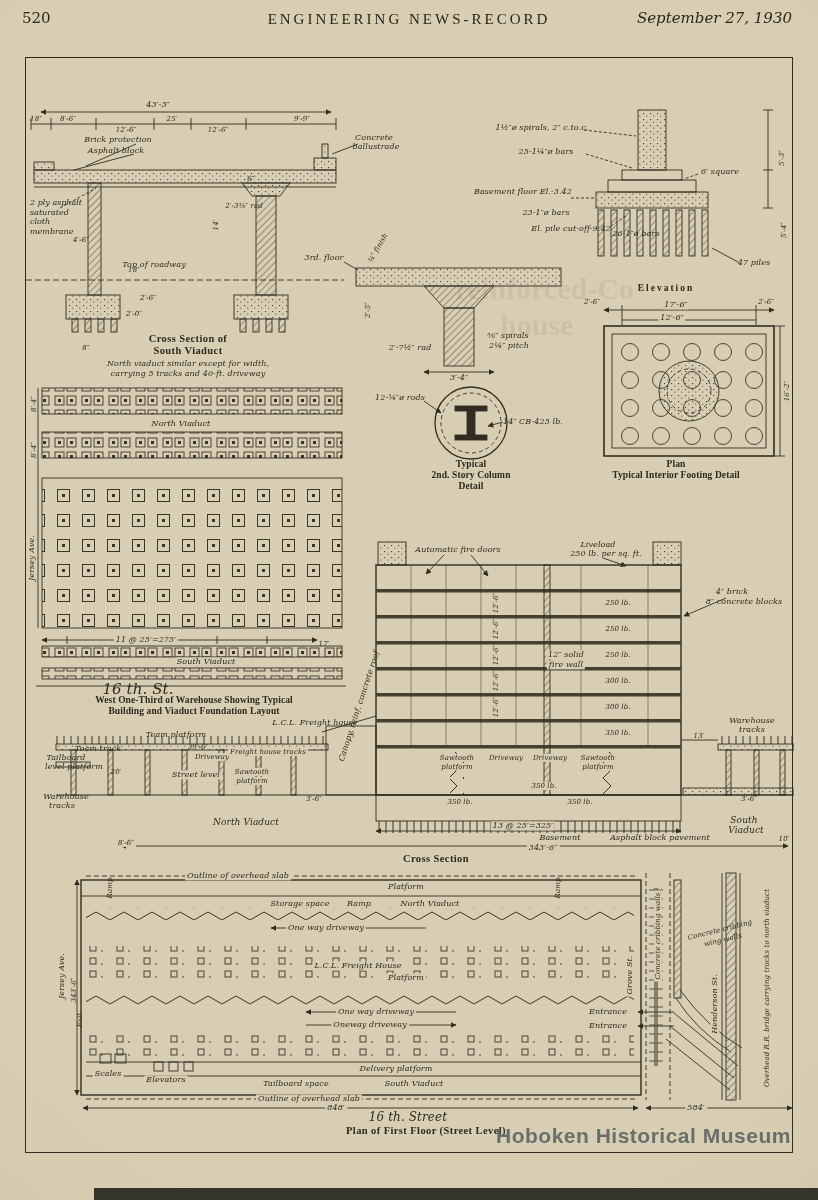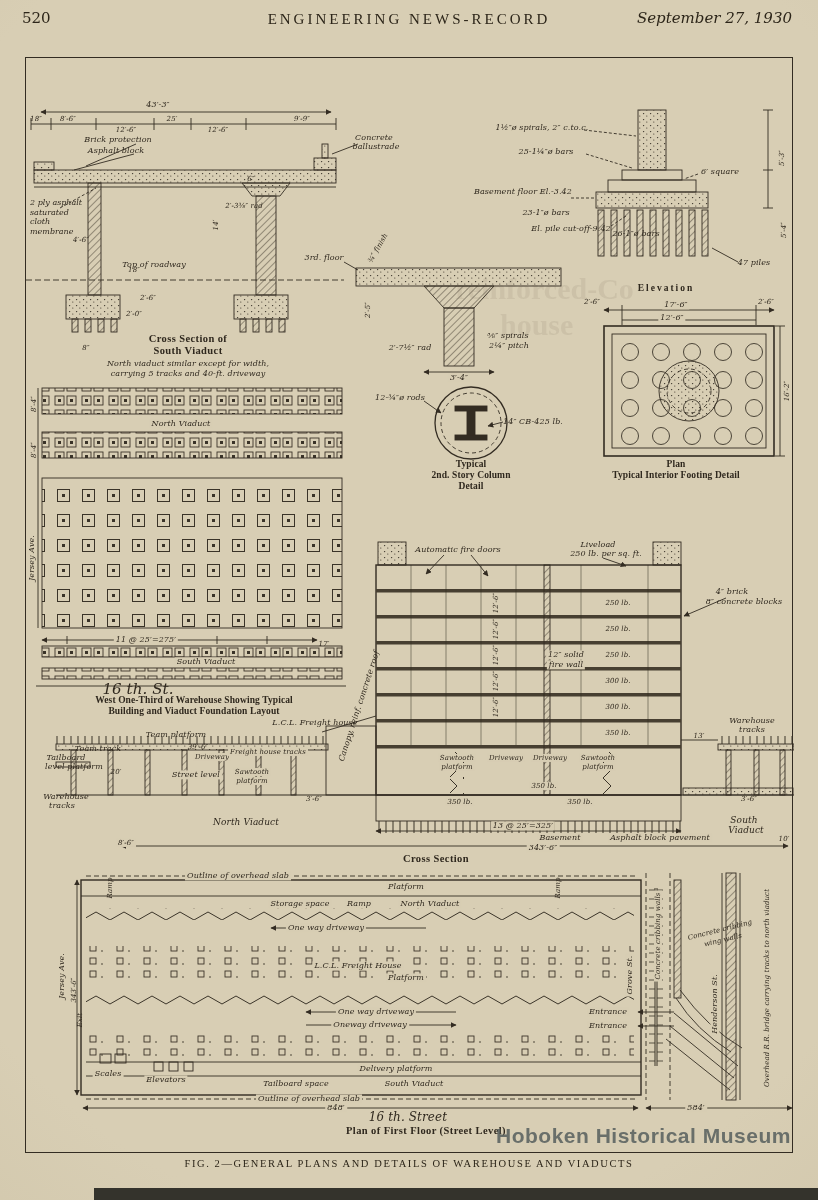--- a/index.html
+++ b/index.html
@@ -449,17 +449,16 @@
       <span class="l bg" style="left:310px;top:1050px">848′</span>
       <span class="l bg" style="left:670px;top:1050px">584′</span>
       <span class="l" style="left:382px;top:1060px;font-size:12px">16 th. Street</span>
       <span class="l TT" style="left:400px;top:1073px">Plan of First Floor (Street Level)</span>
       <span class="l v" style="left:36px;top:918px">Jersey Ave.</span>
       <span class="l s v" style="left:48px;top:932px">343′-6″</span>
     </div>
 
   </div>
 
-  <div class="caption">FIG. 2—GENERAL PLANS AND DETAILS OF WAREHOUSE AND VIADUCTS</div>
   <div class="watermark">Hoboken Historical Museum</div>
   <div class="bstrip"></div>
 
 </div>
 
 </body></html>

